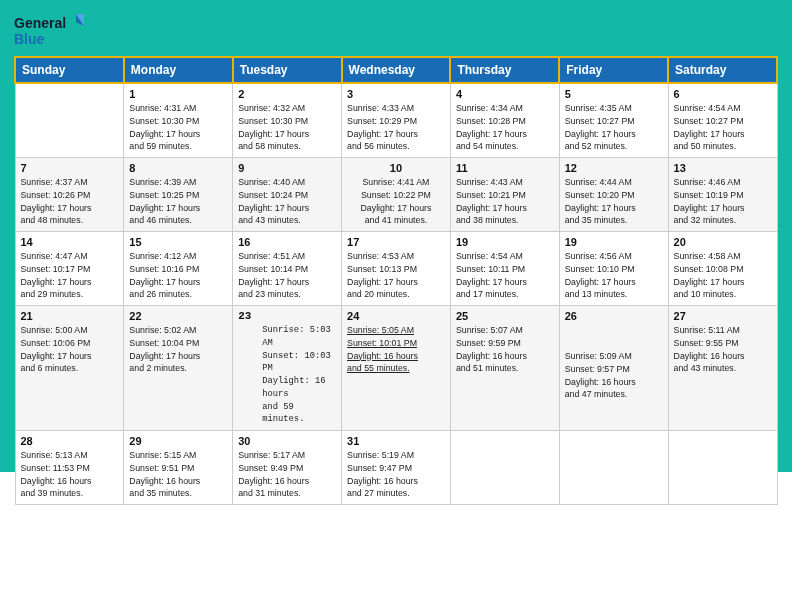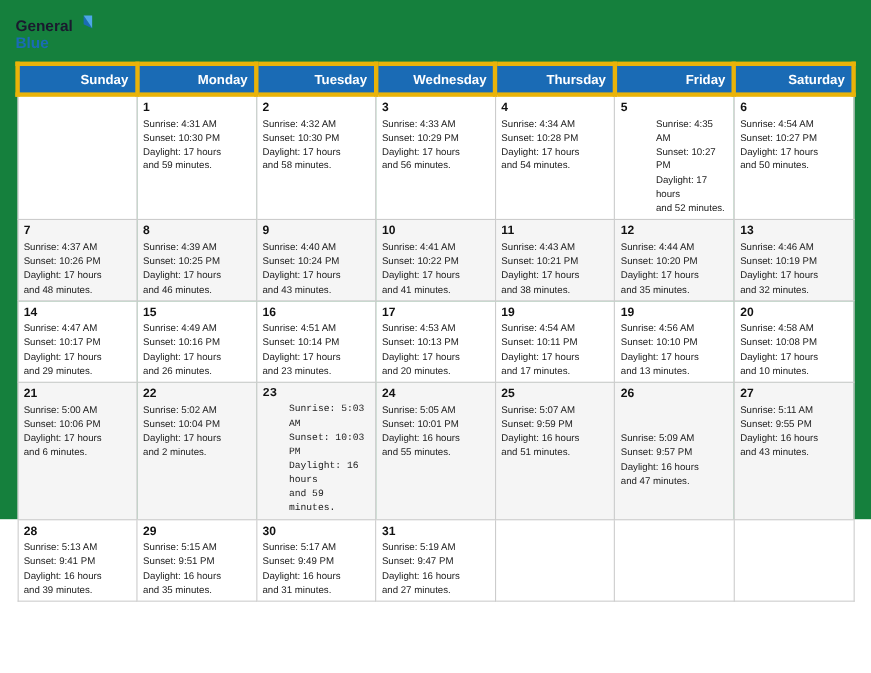--- a/index.html
+++ b/index.html
@@ -6,21 +6,21 @@
     body {
       font-family: Arial, sans-serif;
       background: #fff;
       width: 792px;
       height: 612px;
       overflow: hidden;
     }
     .page {
       width: 792px;
       height: 472px;
-      background: #15803d;
+      background: #14b8a6;
       padding: 10px 14px;
     }
     .header {
       display: flex;
       justify-content: space-between;
       align-items: flex-start;
       margin-bottom: 6px;
     }
     .logo {
       display: flex;
@@ -43,24 +43,24 @@
     }
     table {
       width: 100%;
       border-collapse: collapse;
       font-size: 9.5px;
     }
     thead tr th {
       background: #1a6bb5;
       color: #fff;
       padding: 5px 6px;
-      text-align: right;
+      text-align: left;
       font-size: 12px;
       font-weight: 600;
-      border: 4px solid #eab308;
+      border: 2px solid #eab308;
     }
     tbody tr td {
       border: 1px solid #ccc;
       vertical-align: top;
       padding: 4px 5px;
       width: 14.28%;
       min-height: 70px;
     }
     tbody tr:nth-child(even) td {
       background: #f5f5f5;
@@ -140,21 +140,21 @@
           </td>
           <td style="background: rgb(255, 255, 255);">
             <div class="day-number">4</div>
             <div class="day-detail" style="white-space: pre-line;">Sunrise: 4:34 AM
 Sunset: 10:28 PM
 Daylight: 17 hours
 and 54 minutes.</div>
           </td>
           <td style="background: rgb(255, 255, 255);">
             <div class="day-number">5</div>
-            <div class="day-detail" style="white-space: pre-line; margin-left: 32px;">Sunrise: 4:35 AM
+            <div class="day-detail" style="white-space: pre-line;">Sunrise: 4:35 AM
 Sunset: 10:27 PM
 Daylight: 17 hours
 and 52 minutes.</div>
           </td>
           <td style="background: rgb(255, 255, 255);">
             <div class="day-number">6</div>
             <div class="day-detail" style="white-space: pre-line;">Sunrise: 4:54 AM
 Sunset: 10:27 PM
 Daylight: 17 hours
 and 50 minutes.</div>
@@ -175,21 +175,21 @@
 Daylight: 17 hours
 and 46 minutes.</div>
           </td>
           <td style="background: rgb(245, 245, 245);">
             <div class="day-number">9</div>
             <div class="day-detail" style="white-space: pre-line;">Sunrise: 4:40 AM
 Sunset: 10:24 PM
 Daylight: 17 hours
 and 43 minutes.</div>
           </td>
-          <td style="background: rgb(245, 245, 245);">
+          <td style="background: rgb(245, 245, 245); text-align: center;">
             <div class="day-number">10</div>
             <div class="day-detail" style="white-space: pre-line;">Sunrise: 4:41 AM
 Sunset: 10:22 PM
 Daylight: 17 hours
 and 41 minutes.</div>
           </td>
           <td style="background: rgb(245, 245, 245);">
             <div class="day-number">11</div>
             <div class="day-detail" style="white-space: pre-line;">Sunrise: 4:43 AM
 Sunset: 10:21 PM
@@ -214,21 +214,21 @@
         <tr>
           <td style="background: rgb(255, 255, 255);">
             <div class="day-number">14</div>
             <div class="day-detail" style="white-space: pre-line;">Sunrise: 4:47 AM
 Sunset: 10:17 PM
 Daylight: 17 hours
 and 29 minutes.</div>
           </td>
           <td style="background: rgb(255, 255, 255);">
             <div class="day-number">15</div>
-            <div class="day-detail" style="white-space: pre-line;">Sunrise: 4:49 AM
+            <div class="day-detail" style="white-space: pre-line;">Sunrise: 4:12 AM
 Sunset: 10:16 PM
 Daylight: 17 hours
 and 26 minutes.</div>
           </td>
           <td style="background: rgb(255, 255, 255);">
             <div class="day-number">16</div>
             <div class="day-detail" style="white-space: pre-line;">Sunrise: 4:51 AM
 Sunset: 10:14 PM
 Daylight: 17 hours
 and 23 minutes.</div>
@@ -279,21 +279,21 @@
           </td>
           <td style="background: rgb(245, 245, 245); font-family: Liberation Mono, monospace;">
             <div class="day-number">23</div>
             <div class="day-detail" style="white-space: pre-line; margin-left: 24px;">Sunrise: 5:03 AM
 Sunset: 10:03 PM
 Daylight: 16 hours
 and 59 minutes.</div>
           </td>
           <td style="background: rgb(245, 245, 245);">
             <div class="day-number">24</div>
-            <div class="day-detail" style="white-space: pre-line;">Sunrise: 5:05 AM
+            <div class="day-detail" style="white-space: pre-line; text-decoration: underline;">Sunrise: 5:05 AM
 Sunset: 10:01 PM
 Daylight: 16 hours
 and 55 minutes.</div>
           </td>
           <td style="background: rgb(245, 245, 245);">
             <div class="day-number">25</div>
             <div class="day-detail" style="white-space: pre-line;">Sunrise: 5:07 AM
 Sunset: 9:59 PM
 Daylight: 16 hours
 and 51 minutes.</div>
@@ -310,21 +310,21 @@
             <div class="day-detail" style="white-space: pre-line;">Sunrise: 5:11 AM
 Sunset: 9:55 PM
 Daylight: 16 hours
 and 43 minutes.</div>
           </td>
         </tr>
         <tr>
           <td style="background: rgb(255, 255, 255);">
             <div class="day-number">28</div>
             <div class="day-detail" style="white-space: pre-line;">Sunrise: 5:13 AM
-Sunset: 9:41 PM
+Sunset: 11:53 PM
 Daylight: 16 hours
 and 39 minutes.</div>
           </td>
           <td style="background: rgb(255, 255, 255);">
             <div class="day-number">29</div>
             <div class="day-detail" style="white-space: pre-line;">Sunrise: 5:15 AM
 Sunset: 9:51 PM
 Daylight: 16 hours
 and 35 minutes.</div>
           </td>

